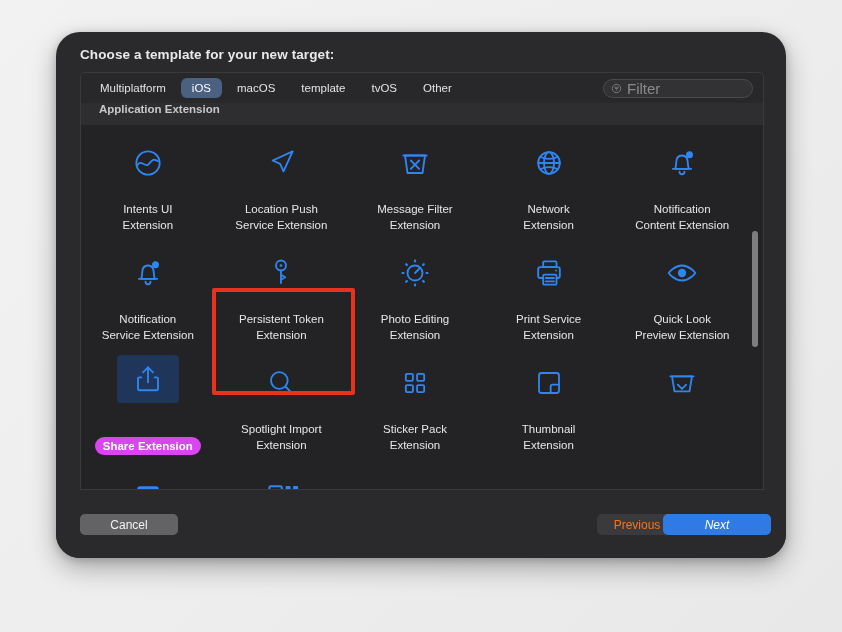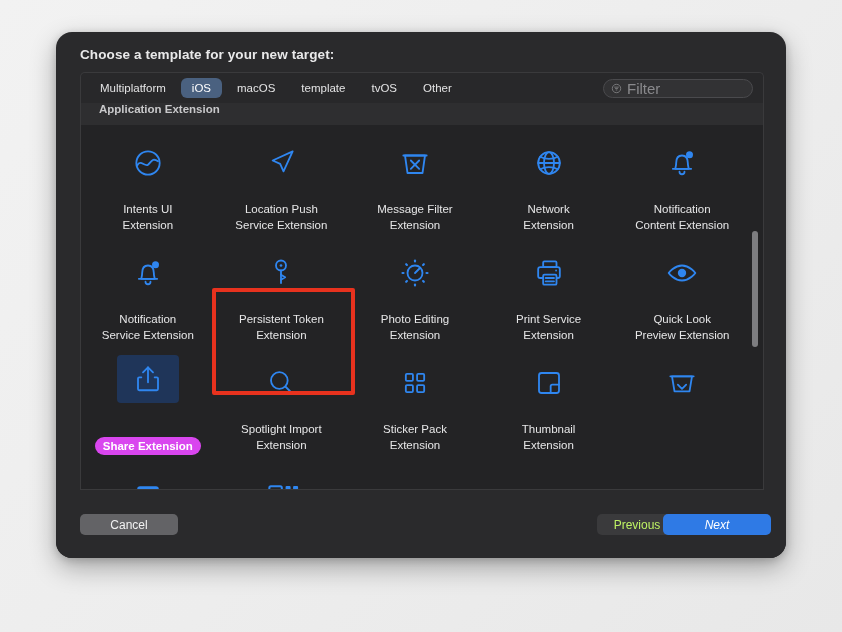--- a/index.html
+++ b/index.html
@@ -12,21 +12,21 @@
   body {
     background: linear-gradient(135deg,#f2f2f2 0%,#ededed 55%,#e8e8e8 100%);
   }
 
   
   #dialog {
     position: absolute;
     left: 56px; top: 32px;
     width: 730px; height: 526px;
     background: #2a2a2c;
-    border-radius: 16px;
+    border-radius: 24px;
     box-shadow: 0 10px 26px rgba(0,0,0,0.30), 0 2px 8px rgba(0,0,0,0.18);
     overflow: hidden;
   }
 
   #dialog-title {
     position: absolute;
     left: 24px; top: 15px;
     font-size: 13.5px;
     font-weight: bold;
     color: #e9e9ea;
@@ -193,21 +193,21 @@
   #cancel-button {
     left: 24px; top: 22px;
     width: 98px;
     background: #636366;
     color: #f2f2f3;
   }
   #previous-button {
     right: 109px; top: 22px;
     width: 80px;
     background: #3a3a3c;
-    color: #bef264;
+    color: #f97316;
   }
   #next-button {
     right: 15px; top: 22px;
     width: 108px;
     background: #2f7ae5;
     color: #ffffff;
     font-style: italic;
   }
 </style>
 </head>

